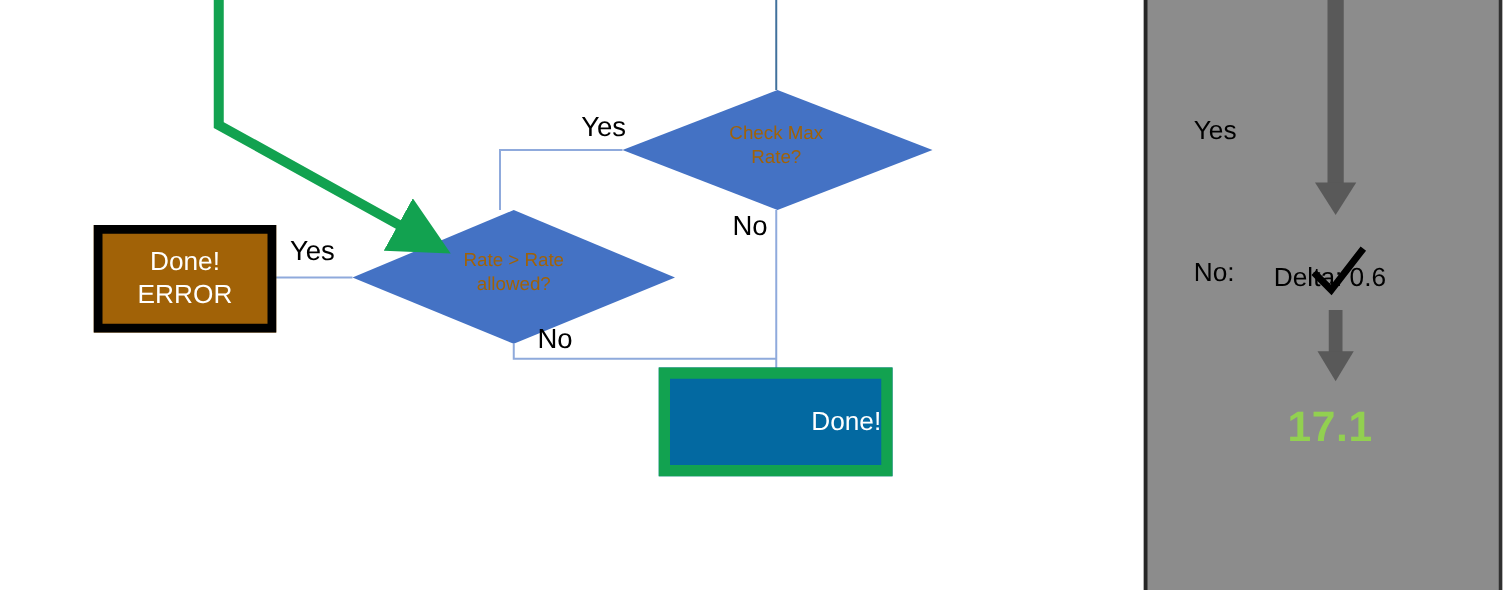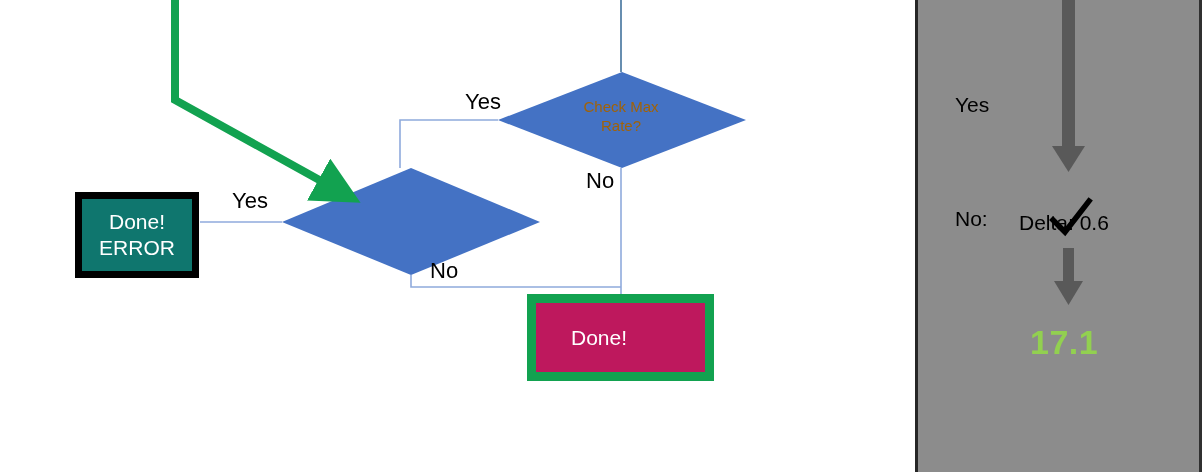--- a/index.html
+++ b/index.html
@@ -19,31 +19,31 @@
     position:absolute;
     color:#a16207;
     text-align:center;
     line-height:1.28;
     pointer-events:none;
     white-space:pre-line;
   }
 
   
   #done-error-box{
-    position:absolute;left:75px;top:192px;width:124px;height:86px;
-    background:#0f766e;border:7px solid #000000;box-sizing:border-box;
+    position:absolute;left:75px;top:180px;width:146px;height:86px;
+    background:#a16207;border:7px solid #000000;box-sizing:border-box;
     display:flex;align-items:center;justify-content:center;
   }
   #done-error-box .txt{font-size:21px;color:#fff;text-align:center;line-height:1.25;}
 
   
   #done-box{
     position:absolute;left:527px;top:294px;width:187px;height:87px;
-    background:#be185d;border:9px solid #12A250;box-sizing:border-box;
-    display:flex;align-items:center;justify-content:flex-start;padding-left:35px;
+    background:#0369a1;border:9px solid #12A250;box-sizing:border-box;
+    display:flex;align-items:center;justify-content:flex-end;padding-left:35px;
   }
   #done-box .txt{font-size:21px;color:#fff;text-align:center;}
 
   
   #check-max-text{left:521px;top:97px;width:200px;font-size:15px;}
   #rate-gt-text{left:311px;top:199px;width:200px;font-size:15px;}
 
   
   .edge-label{position:absolute;color:#000000;font-size:22px;line-height:1;}
   #lbl-yes-top{left:465px;top:91px;}
@@ -102,20 +102,22 @@
       <polygon points="411,168 540,222 411,275 282,222" fill="#4472C4"></polygon>
 
       <polyline points="175,-10 175,100 341,192" fill="none" stroke="#12A250" stroke-width="8" stroke-linecap="butt" stroke-linejoin="miter" marker-end="url(#greenhead)"></polyline>
     </svg>
 
     <div id="done-error-box">
       <div class="txt">Done!
 ERROR</div>
     </div>
 
+    <div class="node-label" id="rate-gt-text">Rate &gt; Rate
+allowed?</div>
 
     <div class="node-label" id="check-max-text">Check Max
 Rate?</div>
 
     <div id="done-box">
       <div class="txt">Done!</div>
     </div>
 
     <div class="edge-label" id="lbl-yes-top">Yes</div>
     <div class="edge-label" id="lbl-no-right">No</div>

